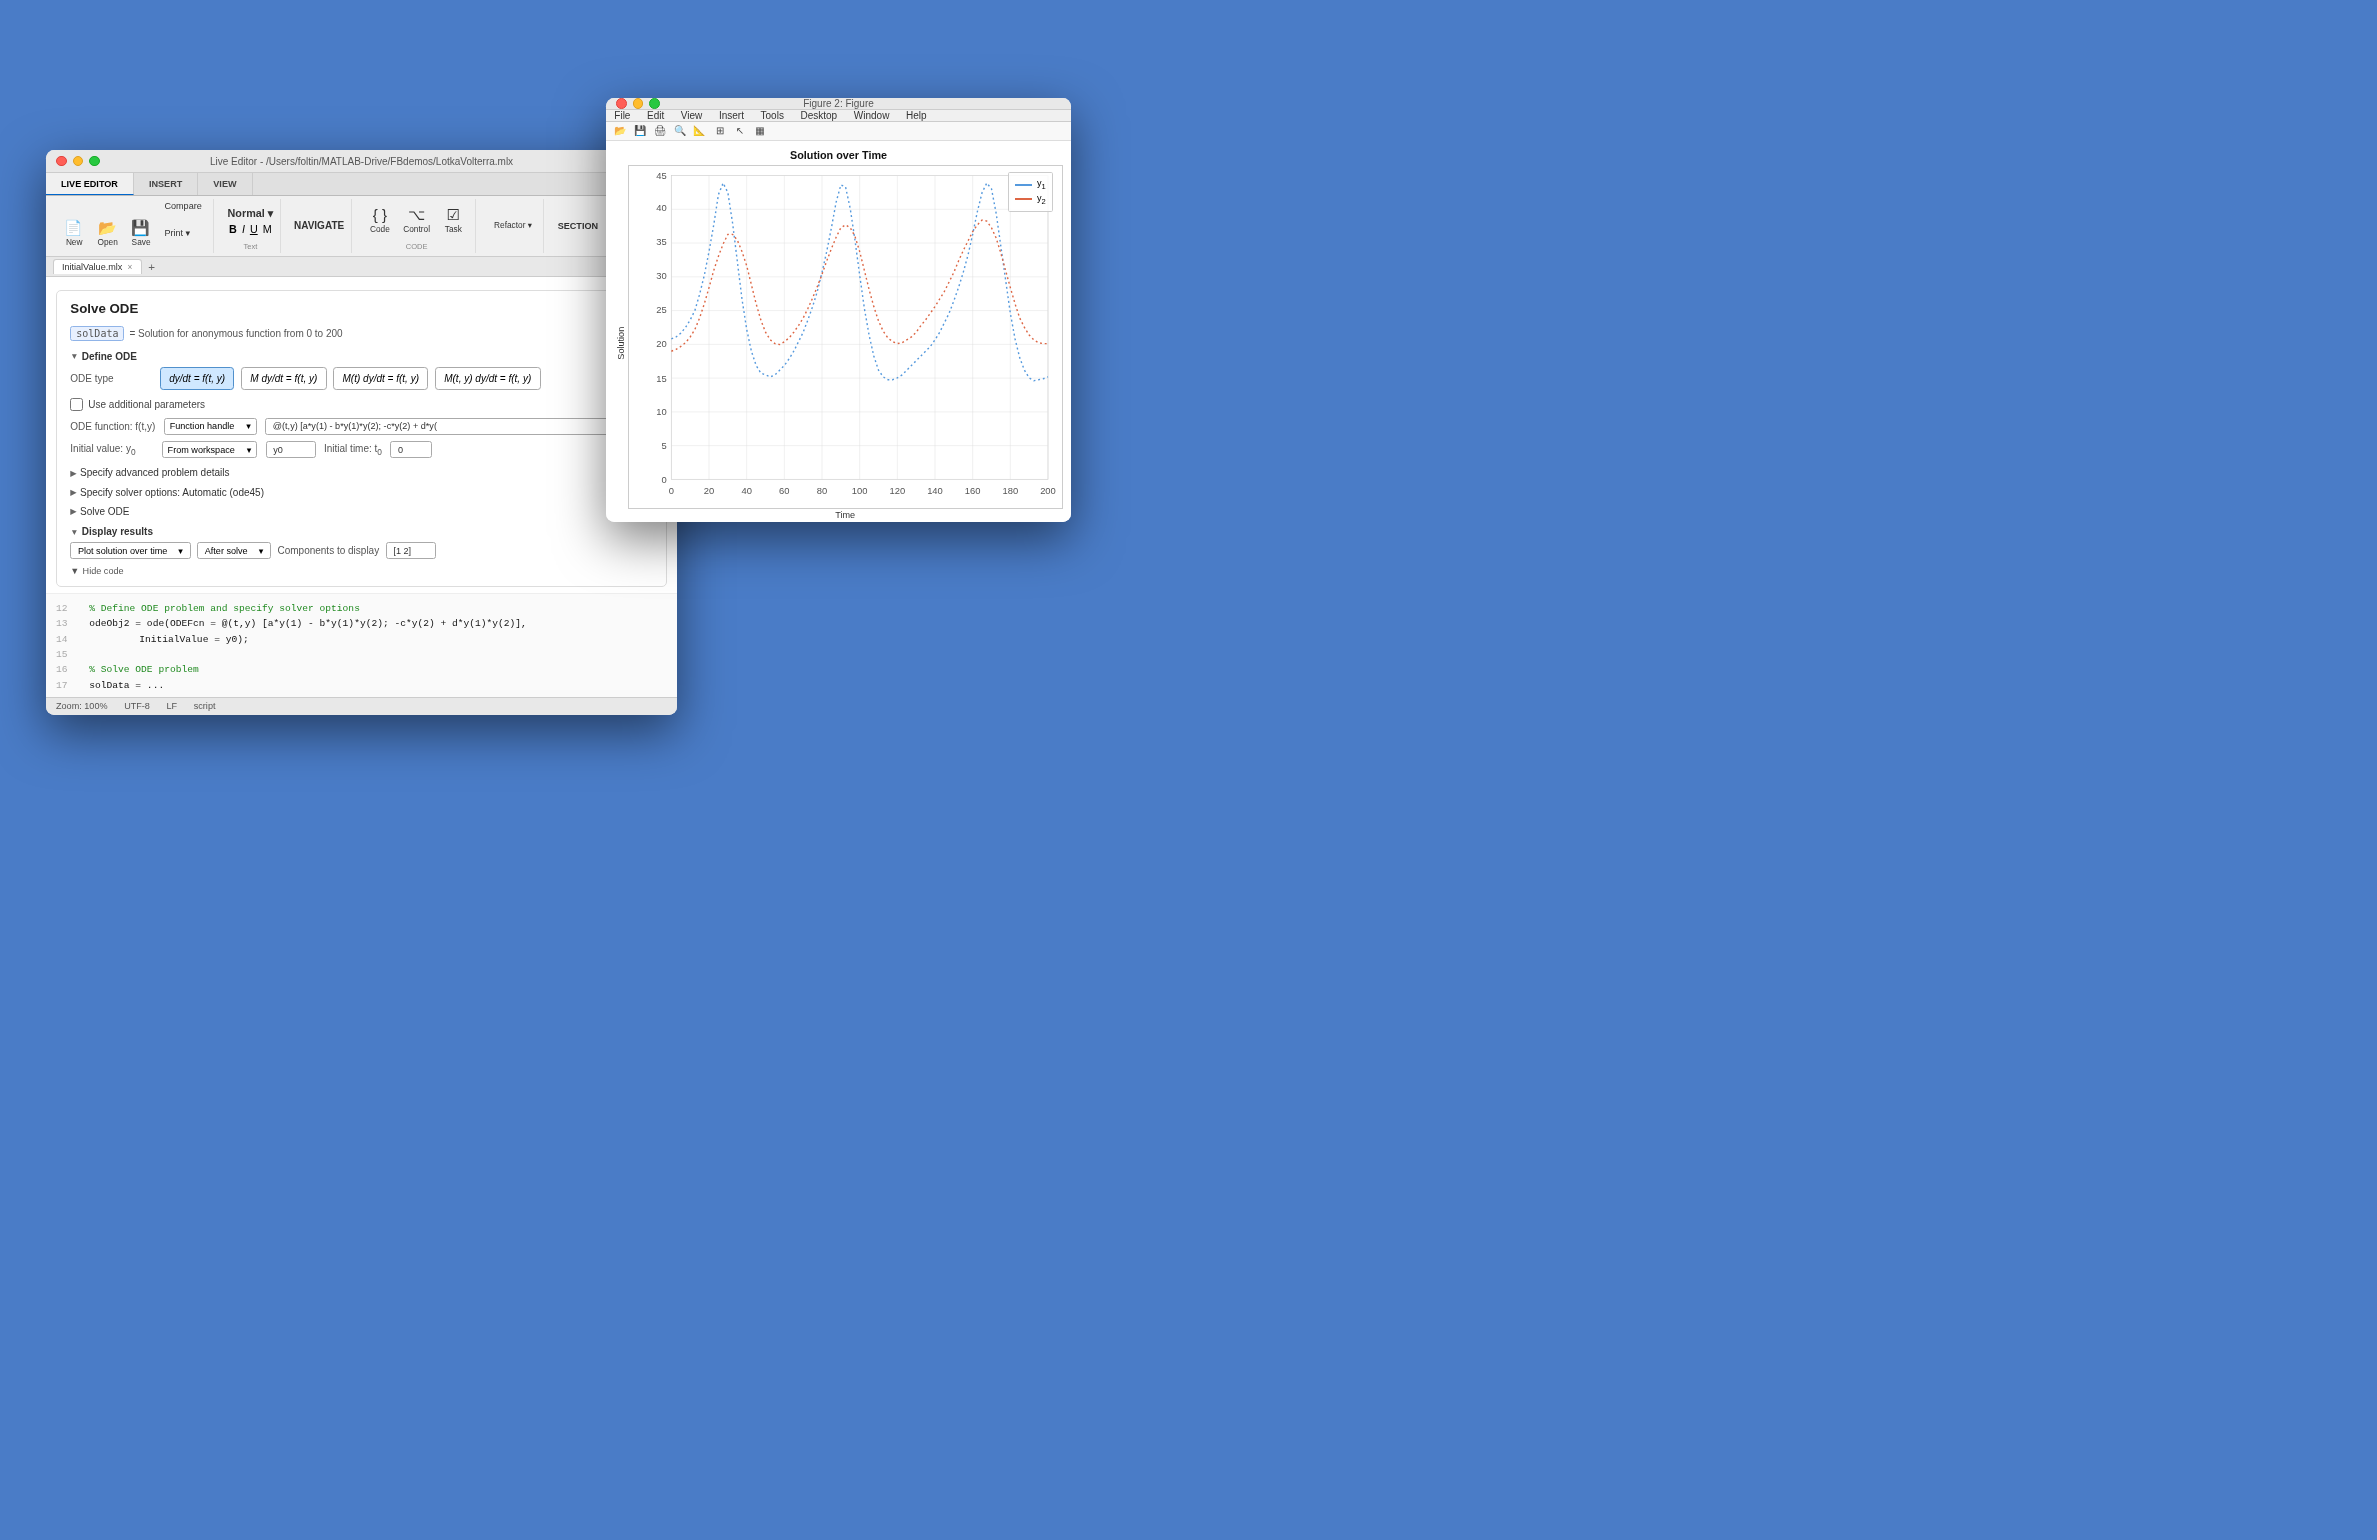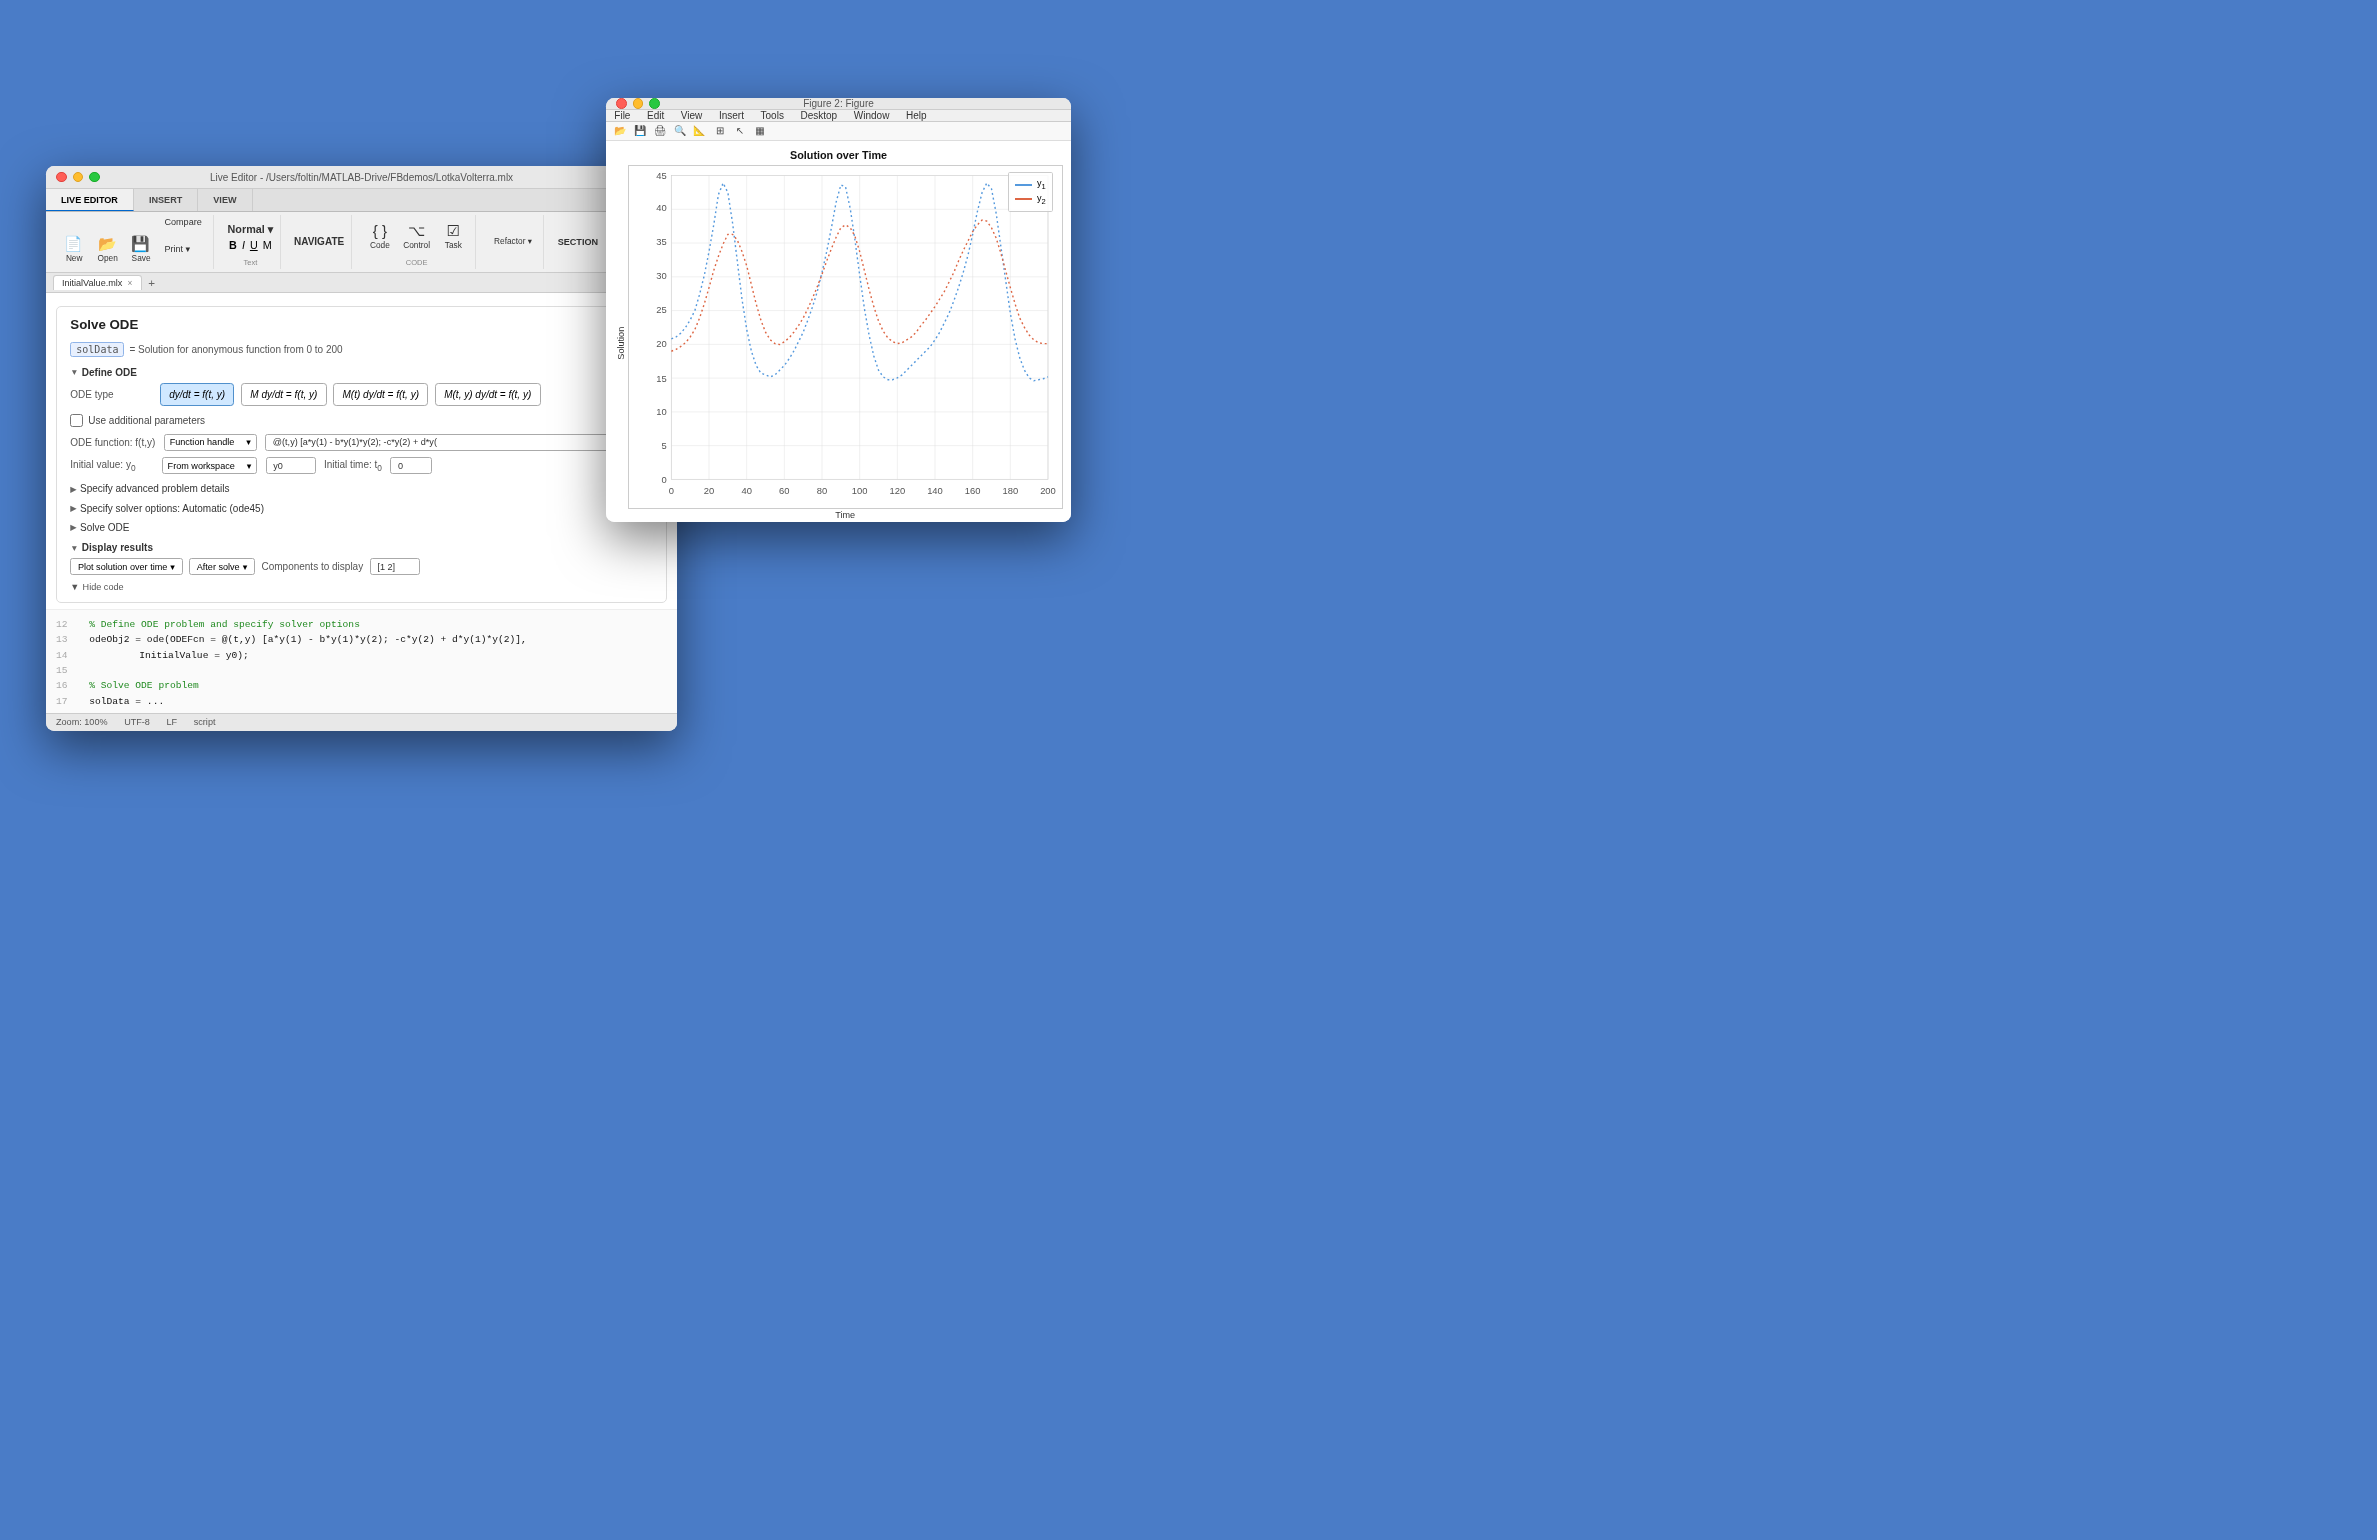--- a/index.html
+++ b/index.html
@@ -9,21 +9,21 @@
       background: #4a7cc7;
       font-family: -apple-system, BlinkMacSystemFont, 'Helvetica Neue', Arial, sans-serif;
       position: relative;
       overflow: hidden;
     }
 
     
     .editor-window {
       position: absolute;
       left: 46px;
-      top: 166px;
+      top: 150px;
       width: 631px;
       height: 565px;
       background: #f5f5f5;
       border-radius: 8.3px;
       box-shadow: 0 16.6px 50px rgba(0,0,0,0.5);
       overflow: hidden;
       display: flex;
       flex-direction: column;
     }
 
@@ -485,21 +485,21 @@
 
     .dropdown-btn {
       border: 0.8px solid #aaa;
       border-radius: 2.5px;
       padding: 2.5px 6.6px;
       background: #fff;
       font-size: 9.1px;
       cursor: pointer;
       display: flex;
       align-items: center;
-      gap: 3px;
+      gap: 11px;
     }
 
     .hide-code-row {
       font-size: 9.1px;
       color: #555;
       margin-top: 6.6px;
       cursor: pointer;
       display: flex;
       align-items: center;
       gap: 3.3px;

